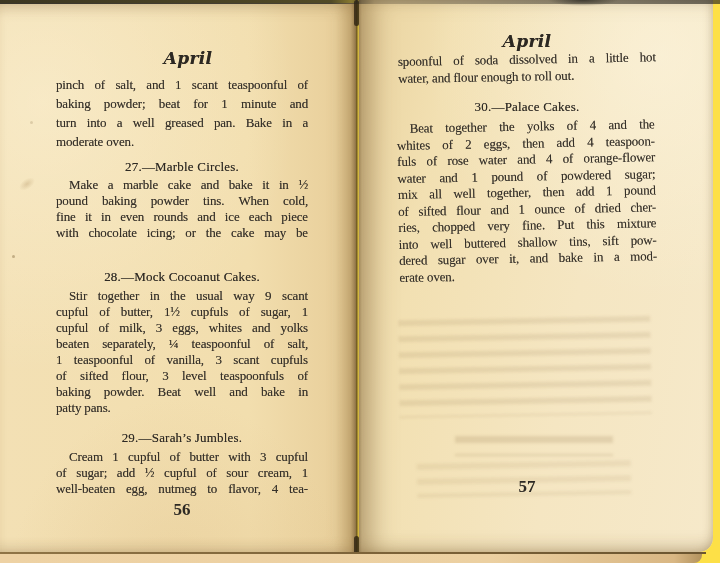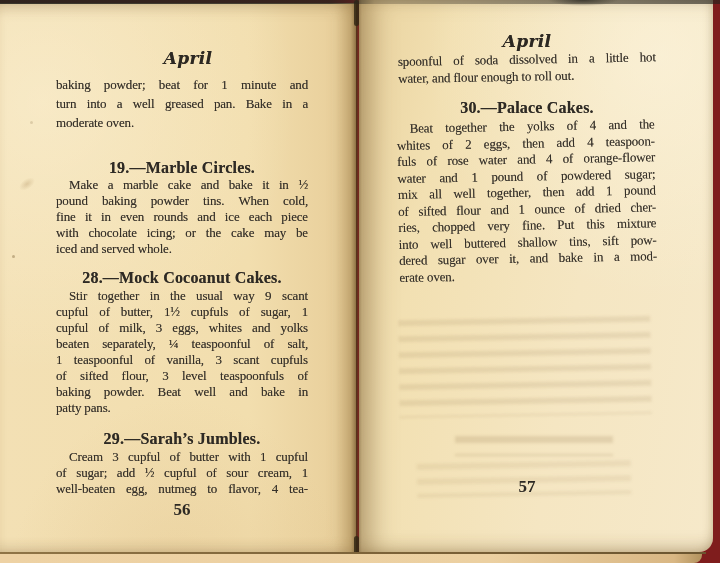--- a/index.html
+++ b/index.html
@@ -1,18 +1,18 @@
 <!DOCTYPE html>
 <html><head>
 <meta charset="utf-8">
 <style>
   html,body { margin:0; padding:0; }
   .screen {
     position:relative; width:720px; height:563px;
-    background:#7f1d1d; overflow:hidden;
+    background:#fde047; overflow:hidden;
     font-family:"Liberation Serif", serif;
   }
   
   .page {
     position:absolute; overflow:hidden;
   }
   .page-left {
     left:0; top:3px; width:356px; height:549px;
     background:
       radial-gradient(130% 90% at 12% 18%, rgba(255,248,226,0.40), rgba(255,248,226,0) 55%),
@@ -77,22 +77,22 @@
     text-align:justify; text-align-last:justify;
     text-shadow:0 0 0.5px rgba(54,49,42,0.55);
     white-space:normal; overflow:visible;
   }
   .lh19 .pline { line-height:19px; }
   .lh165 .pline { line-height:16.5px; }
   .pline.end { text-align-last:left; }
   .pline.indent { text-indent:13px; }
   .rtitle {
     position:absolute; left:56px; width:252px; text-align:center;
-    font-family:"Liberation Serif", serif; font-weight:bold;
-    font-size:16px; color:#2e2a24; letter-spacing:0.2px;
+    font-family:"Liberation Serif", serif; font-weight:normal;
+    font-size:13px; color:#2e2a24; letter-spacing:0.2px;
     text-shadow:0 0 0.5px rgba(46,42,36,0.6);
   }
   .page-right .rtitle { left:39px; width:258px; }
   .header-april {
     position:absolute; text-align:center;
     font-family:"DejaVu Serif", serif; font-style:italic; font-weight:bold;
     font-size:17px; color:#2c2822; letter-spacing:0.3px;
     text-shadow:0 0 0.6px rgba(44,40,34,0.6);
   }
   .pagenum {
@@ -137,49 +137,49 @@
 <div class="screen">
 
   <div class="page page-left">
     <div class="stain"></div>
     <div class="speck" style="left:12px; top:252px;"></div>
     <div class="speck" style="left:30px; top:118px; opacity:.5;"></div>
 
     <div class="header-april" style="left:56px; width:264px; top:45px;">April</div>
 
     <div class="textcol lh19" style="top:72px;">
+      <div class="pline">pinch of salt, and 1 scant teaspoonful of</div>
       <div class="pline">baking powder; beat for 1 minute and</div>
       <div class="pline">turn into a well greased pan. Bake in a</div>
       <div class="pline end">moderate oven.</div>
     </div>
 
-    <div class="rtitle" style="top:156px;">19.—Marble Circles.</div>
+    <div class="rtitle" style="top:156px;">27.—Marble Circles.</div>
     <div class="textcol" style="top:174px;">
       <div class="pline indent">Make a marble cake and bake it in ½</div>
       <div class="pline">pound baking powder tins. When cold,</div>
       <div class="pline">fine it in even rounds and ice each piece</div>
       <div class="pline">with chocolate icing; or the cake may be</div>
-      <div class="pline end">iced and served whole.</div>
     </div>
 
     <div class="rtitle" style="top:266px;">28.—Mock Cocoanut Cakes.</div>
     <div class="textcol" style="top:285px;">
       <div class="pline indent">Stir together in the usual way 9 scant</div>
       <div class="pline">cupful of butter, 1½ cupfuls of sugar, 1</div>
       <div class="pline">cupful of milk, 3 eggs, whites and yolks</div>
       <div class="pline">beaten separately, ¼ teaspoonful of salt,</div>
       <div class="pline">1 teaspoonful of vanilla, 3 scant cupfuls</div>
       <div class="pline">of sifted flour, 3 level teaspoonfuls of</div>
       <div class="pline">baking powder. Beat well and bake in</div>
       <div class="pline end">patty pans.</div>
     </div>
 
     <div class="rtitle" style="top:427px;">29.—Sarah’s Jumbles.</div>
     <div class="textcol" style="top:446px;">
-      <div class="pline indent">Cream 3 cupful of butter with 1 cupful</div>
+      <div class="pline indent">Cream 1 cupful of butter with 3 cupful</div>
       <div class="pline">of sugar; add ½ cupful of sour cream, 1</div>
       <div class="pline">well-beaten egg, nutmeg to flavor, 4 tea-</div>
     </div>
 
     <div class="pagenum" style="left:56px; width:252px; top:497px;text-align:center;">56</div>
   </div>
 
   <div class="page page-right">
     <div class="ghost ghost-a"></div>
     <div class="ghost ghost-b"></div>

